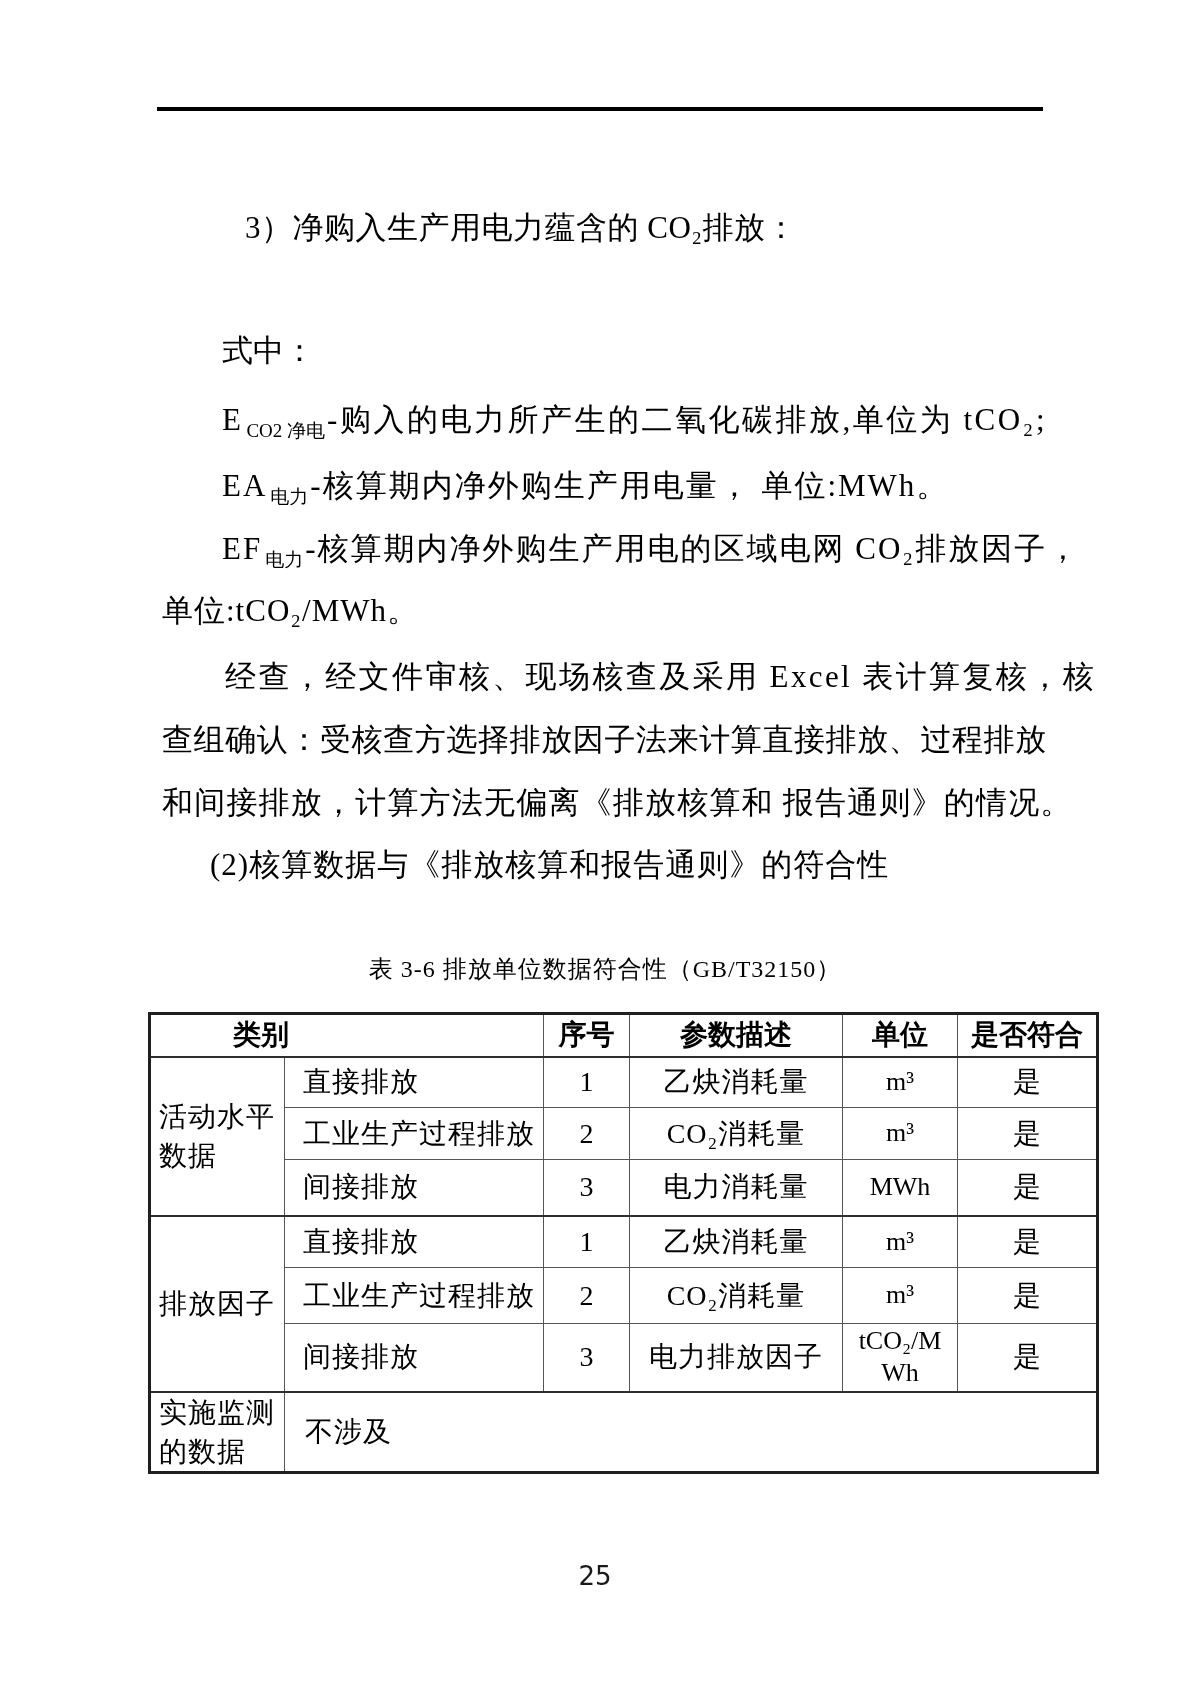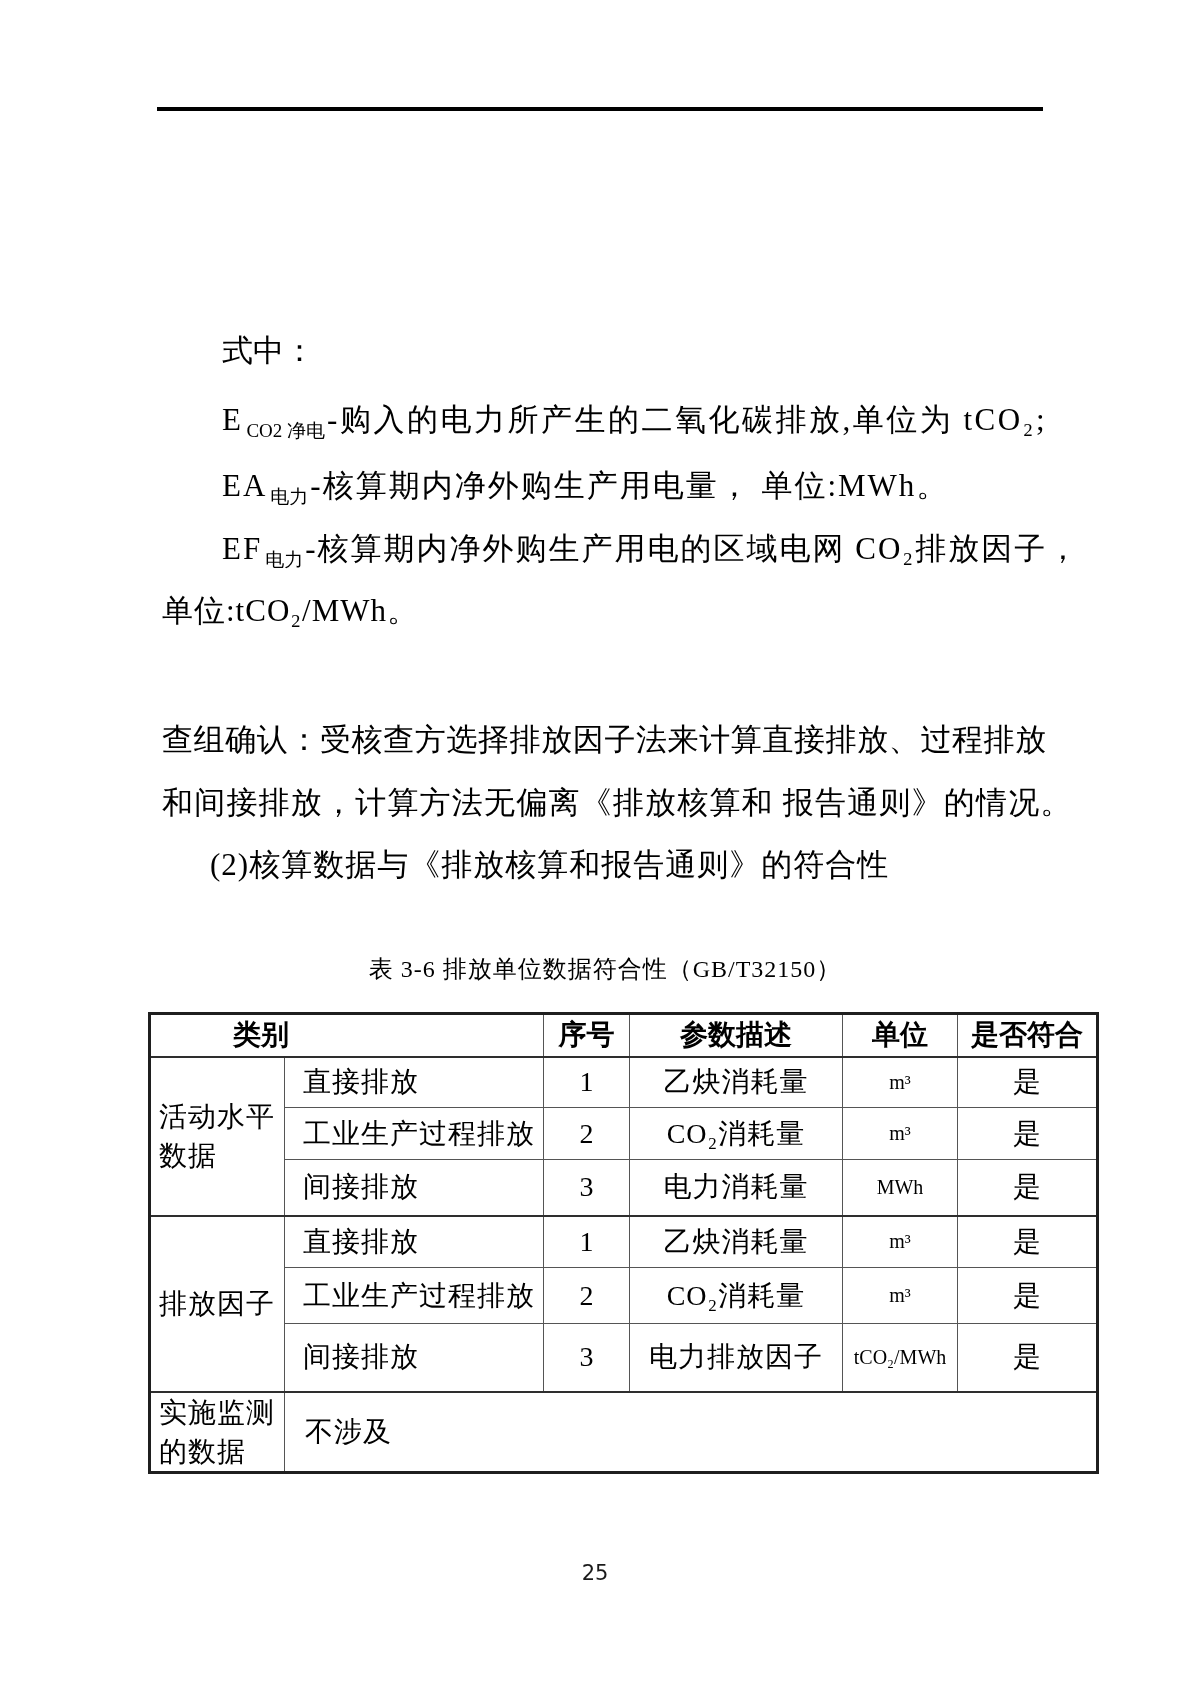--- a/index.html
+++ b/index.html
@@ -37,60 +37,62 @@
     border-collapse:collapse; table-layout:fixed;
     font-size:28px; border:3px solid #1f1f1f;
   }
   .t36 th, .t36 td { border:1px solid #555; padding:0; overflow:hidden; }
   .t36 th { font-weight:bold; border-bottom:2.5px solid #2e2e2e; text-align:center; }
   .t36 th.h-cat { text-align:left; padding-left:82px; }
   .t36 td { vertical-align:middle; text-align:center; }
   .t36 td.label   { text-align:left; padding-left:8px;  line-height:1.4; letter-spacing:1px; }
   .t36 td.subcat  { text-align:left; padding-left:18px; letter-spacing:1px; }
   .t36 td.param   { letter-spacing:1px; }
-  .t36 td.unit    { font-size:20px; word-break:break-all; line-height:1.25; padding:0 5px; }
+  .t36 td.unit    { font-size:26px; word-break:break-all; line-height:1.25; padding:0 5px; }
   .t36 td.note    { text-align:left; padding-left:20px; letter-spacing:1px; }
   .t36 tr.group-start td { border-top:2.5px solid #2e2e2e; }
   .t36 tr.rh  { height:43px; }
   .t36 tr.r1  { height:51px; }
   .t36 tr.r2  { height:52px; }
   .t36 tr.r3  { height:56px; }
   .t36 tr.r4  { height:52px; }
   .t36 tr.r5  { height:56px; }
   .t36 tr.r6  { height:68px; }
   .t36 tr.r7  { height:64px;font-family:Liberation Serif, serif; }
 
   .pageno { position:absolute; top:1561px; left:0; width:1190px; text-align:center;
-            font-family:"DejaVu Sans","Liberation Sans",sans-serif; font-size:21px; color:#1a1a1a; }
+            font-family:"DejaVu Sans","Liberation Sans",sans-serif; font-size:26px; color:#1a1a1a; }
 </style>
 </head>
 <body>
 
 <div class="page">
 
   <div class="rule"></div>
 
+  <div class="line l-heading">3）净购入生产用电力蕴含的 CO₂排放：</div>
 
 
   <div class="line l-where">式中：</div>
 
   <div class="line l-def-e">
     <span>E</span><span class="sub">CO2 净电</span><span>-购入的电力所产生的二氧化碳排放,单位为 tCO₂;</span>
   </div>
 
   <div class="line l-def-ea">
     <span>EA</span><span class="sub">电力</span><span>-核算期内净外购生产用电量， 单位:MWh。</span>
   </div>
 
   <div class="line l-def-ef">
     <span>EF</span><span class="sub">电力</span><span>-核算期内净外购生产用电的区域电网 CO₂排放因子，</span>
   </div>
 
   <div class="line l-def-ef2">单位:tCO₂/MWh。</div>
 
+  <div class="line l-para1">经查，经文件审核、现场核查及采用 Excel 表计算复核，核</div>
   <div class="line l-para2">查组确认：受核查方选择排放因子法来计算直接排放、过程排放</div>
   <div class="line l-para3">和间接排放，计算方法无偏离《排放核算和 报告通则》的情况。</div>
 
   <div class="line l-subhead">(2)核算数据与《排放核算和报告通则》的符合性</div>
 
   <div class="caption">表 3-6 排放单位数据符合性（GB/T32150）</div>
 
   <table class="t36">
     <colgroup>
       <col style="width:135px">

